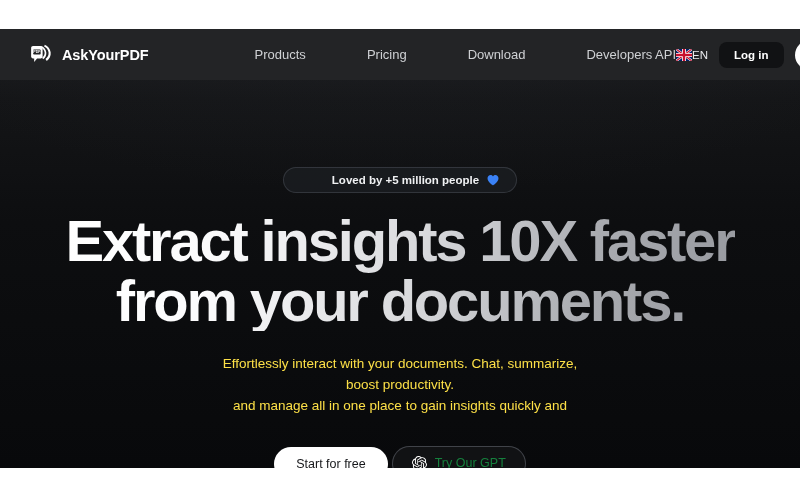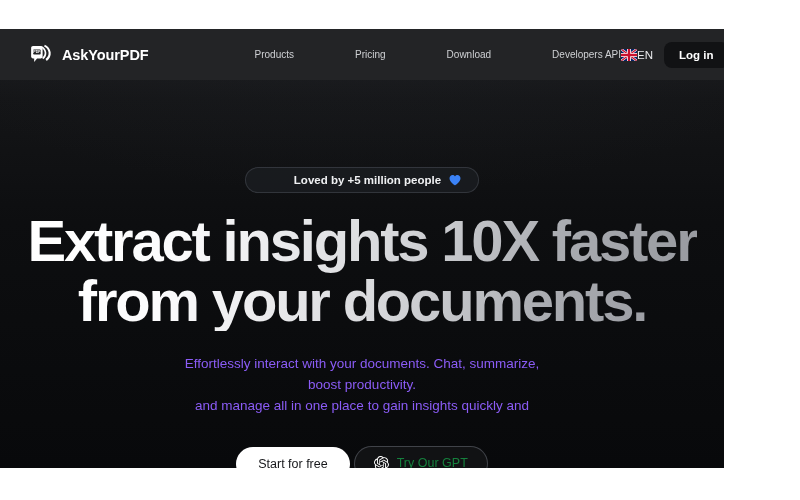--- a/index.html
+++ b/index.html
@@ -19,21 +19,21 @@
   }
   .browser-bottom-strip {
     height:32px;
     background:#ffffff;
     width:100%;
   }
 
   
   .page {
     position:relative;
-    width:724px;
+    width:800px;
     height:439px;
     background:#0b0c0e;
     overflow:hidden;
   }
   .page-glow {
     position:absolute;
     inset:0;
     background:
       radial-gradient(120% 90% at 50% -18%, rgba(72,76,88,0.30) 0%, rgba(40,43,50,0.16) 32%, rgba(11,12,14,0) 62%),
       linear-gradient(180deg, #1d1e21 0%, #141517 16%, #0d0e10 44%, #08090b 100%);
@@ -70,21 +70,21 @@
   }
 
   .main-nav {
     display:flex;
     align-items:center;
     gap:33px;
     margin-left:78px;
   }
   .nav-link {
     color:#cfd1d4;
-    font-size:10px;
+    font-size:13px;
     font-weight:normal;
     white-space:nowrap;
     text-decoration:none;
     cursor:pointer;
     padding-left:28px;
   }
 
   .header-actions {
     margin-left:auto;
     display:flex;
@@ -167,21 +167,21 @@
     -webkit-background-clip:text;
     background-clip:text;
     color:transparent;
     -webkit-text-fill-color:transparent;
   }
   .hero-title .title-line { display:block; }
 
   .hero-subtitle {
     margin-top:22px;
     text-align:center;
-    color:#8b5cf6;
+    color:#fde047;
     font-size:13.5px;
     line-height:21px;
     max-width:400px;
   }
   .hero-subtitle .sub-line { display:block; }
 
   .hero-cta {
     margin-top:30px;
     display:flex;
     align-items:center;

